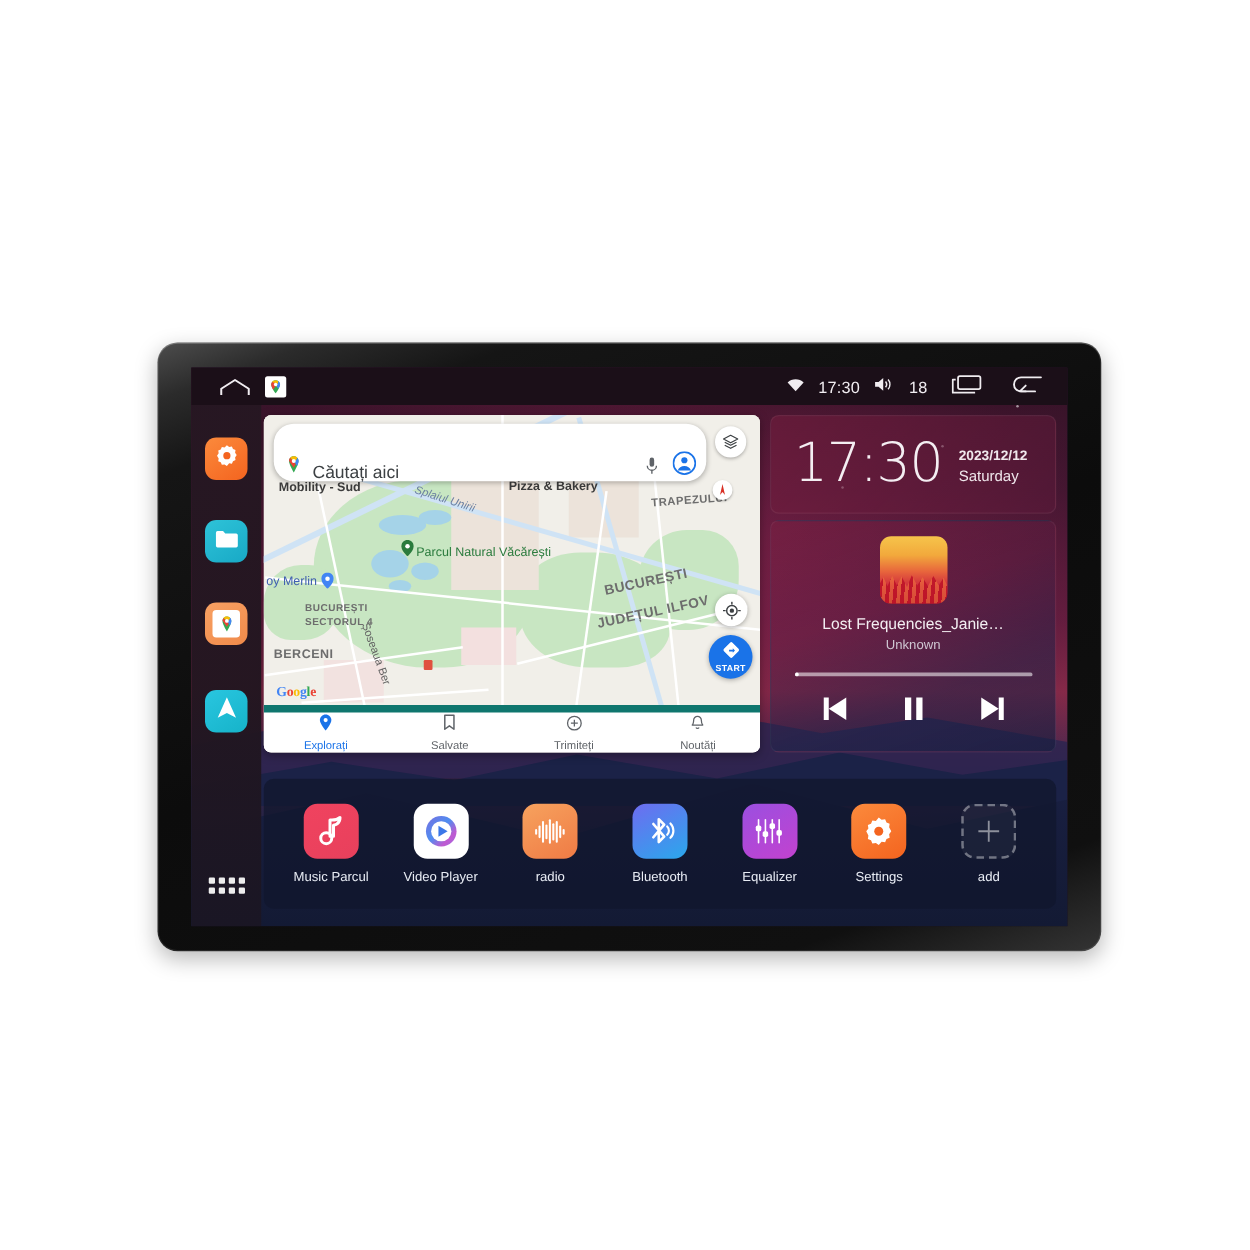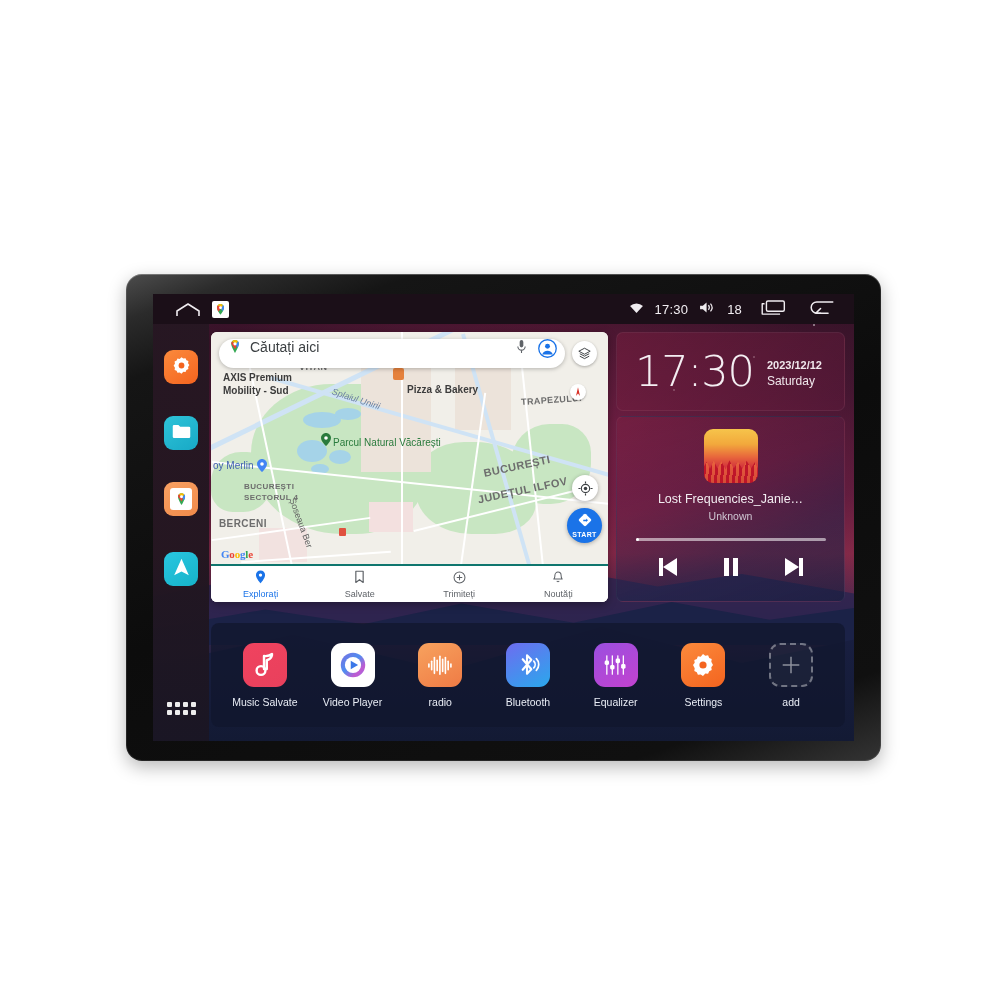--- a/index.html
+++ b/index.html
@@ -114,23 +114,23 @@
   .bigroad { position:absolute; background:#cfe3f5; }
   .landuse { position:absolute; background:#ece3da; }
   .maplabel { position:absolute; font-size:9px; color:#5d5d5d; white-space:nowrap; }
   .maplabel.dark { color:#3c3c3c; font-weight:bold; }
   .maplabel.park-lbl { color:#2a7b3d; }
   .maplabel.region { color:#6d6d6d; font-weight:bold; letter-spacing:.4px; }
   .poi-dot { position:absolute; width:9px; height:12px; }
 
   
   #mapsearch {
-    position:absolute; left:8px; top:7px; width:346px; height:29px;
+    position:absolute; left:8px; top:7px; width:346px; height:46px;
     background:#fff; border-radius:16px;
-    display:flex; align-items:flex-start; padding:0 8px 0 9px;
+    display:flex; align-items:flex-end; padding:0 8px 0 9px;
     box-shadow:0 1px 4px rgba(0,0,0,.26);
     z-index:6;
   }
   #mapsearch-text { flex:1; font-size:14px; color:#3c4043; padding-left:8px; }
   #map-layers-btn {
     position:absolute; right:11px; top:9px; width:25px; height:25px; border-radius:50%;
     background:#fff; box-shadow:0 1px 3px rgba(0,0,0,.3);
     display:flex; align-items:center; justify-content:center; z-index:6;
   }
   #map-locate-btn {
@@ -151,21 +151,21 @@
     display:flex; align-items:center; justify-content:center; z-index:5;
   }
   #google-logo {
     position:absolute; left:10px; bottom:42px; font-size:11px; z-index:5;
     font-family:"Liberation Serif", serif; font-weight:bold; letter-spacing:-.2px;
   }
   
   #mapnav {
     position:absolute; left:0; right:0; bottom:0; height:38px;
     background:#fff; display:flex; align-items:center;
-    border-top:2px solid #0f766e; z-index:6;
+    border-top:6px solid #0f766e; z-index:6;
   }
   .mapnav-item { flex:1; display:flex; flex-direction:column; align-items:center; gap:1px; }
   .mapnav-item .lbl { font-size:9px; color:#5f6368; }
   .mapnav-item.active .lbl { color:#1a73e8; }
 
   
   #clockwidget {
     position:absolute; left:463px; top:38px; width:229px; height:79px;
     border-radius:7px;
     background: linear-gradient(135deg, rgba(116,30,62,.58), rgba(92,26,58,.50));
@@ -546,21 +546,21 @@
     <div id="dock">
 
 
       <div class="dock-app">
         <div class="app-icon ic-music">
           <svg viewBox="0 0 24 26" width="24" height="26">
             <path d="M11 17 L11 4 C11 4 16 4.5 19 2 C19 2 19.5 7 13.8 8.2 L13.8 17" fill="none" stroke="#ffffff" stroke-width="2.4" stroke-linecap="round" stroke-linejoin="round"></path>
             <circle cx="8" cy="18.5" r="4.4" fill="none" stroke="#ffffff" stroke-width="2.4"></circle>
           </svg>
         </div>
-        <div class="app-label">Music Salvate</div>
+        <div class="app-label">Music Parcul</div>
       </div>
 
       <div class="dock-app">
         <div class="app-icon ic-video">
           <svg viewBox="0 0 34 34" width="32" height="32">
             <defs>
               <linearGradient id="vgrad" x1="0" y1="0" x2="1" y2="1">
                 <stop offset="0%" stop-color="#7a6fe0"></stop>
                   <stop offset="45%" stop-color="#4f8df0"></stop>
                 <stop offset="75%" stop-color="#c05ad0"></stop>

